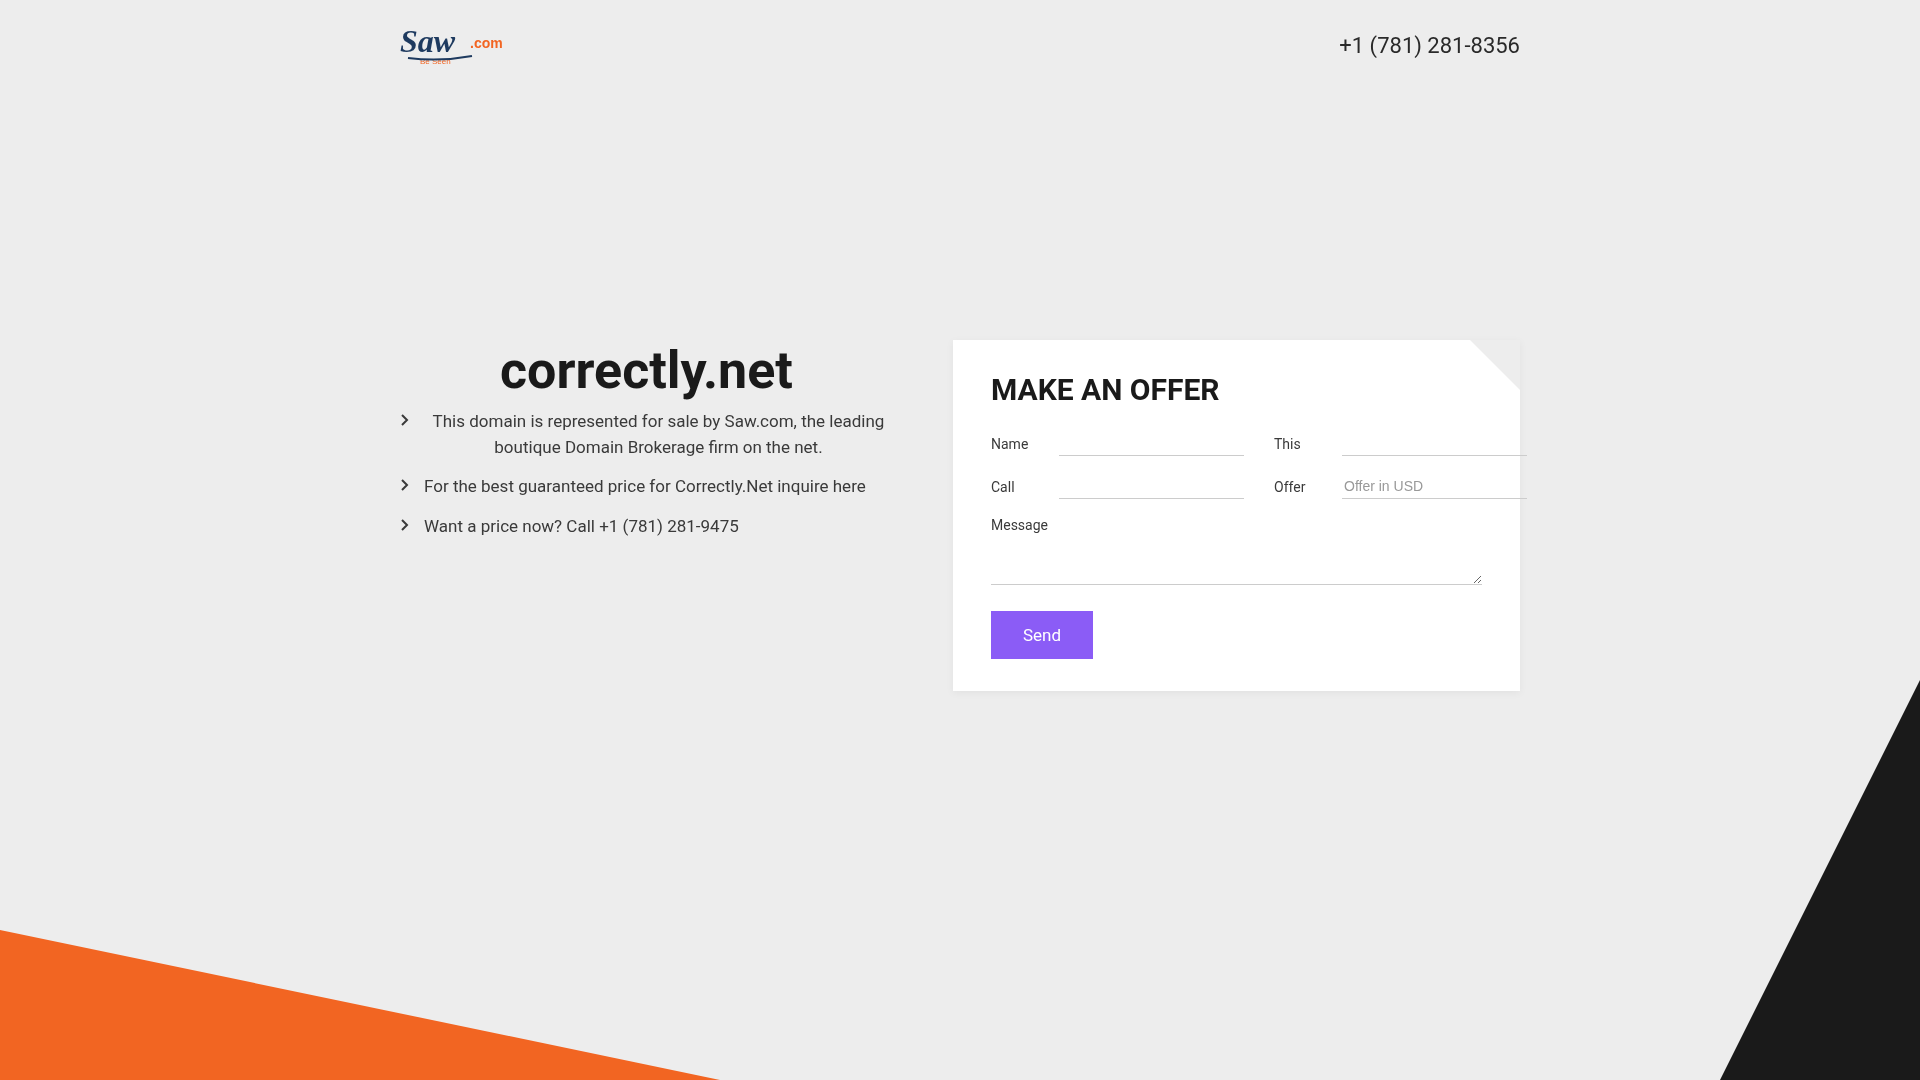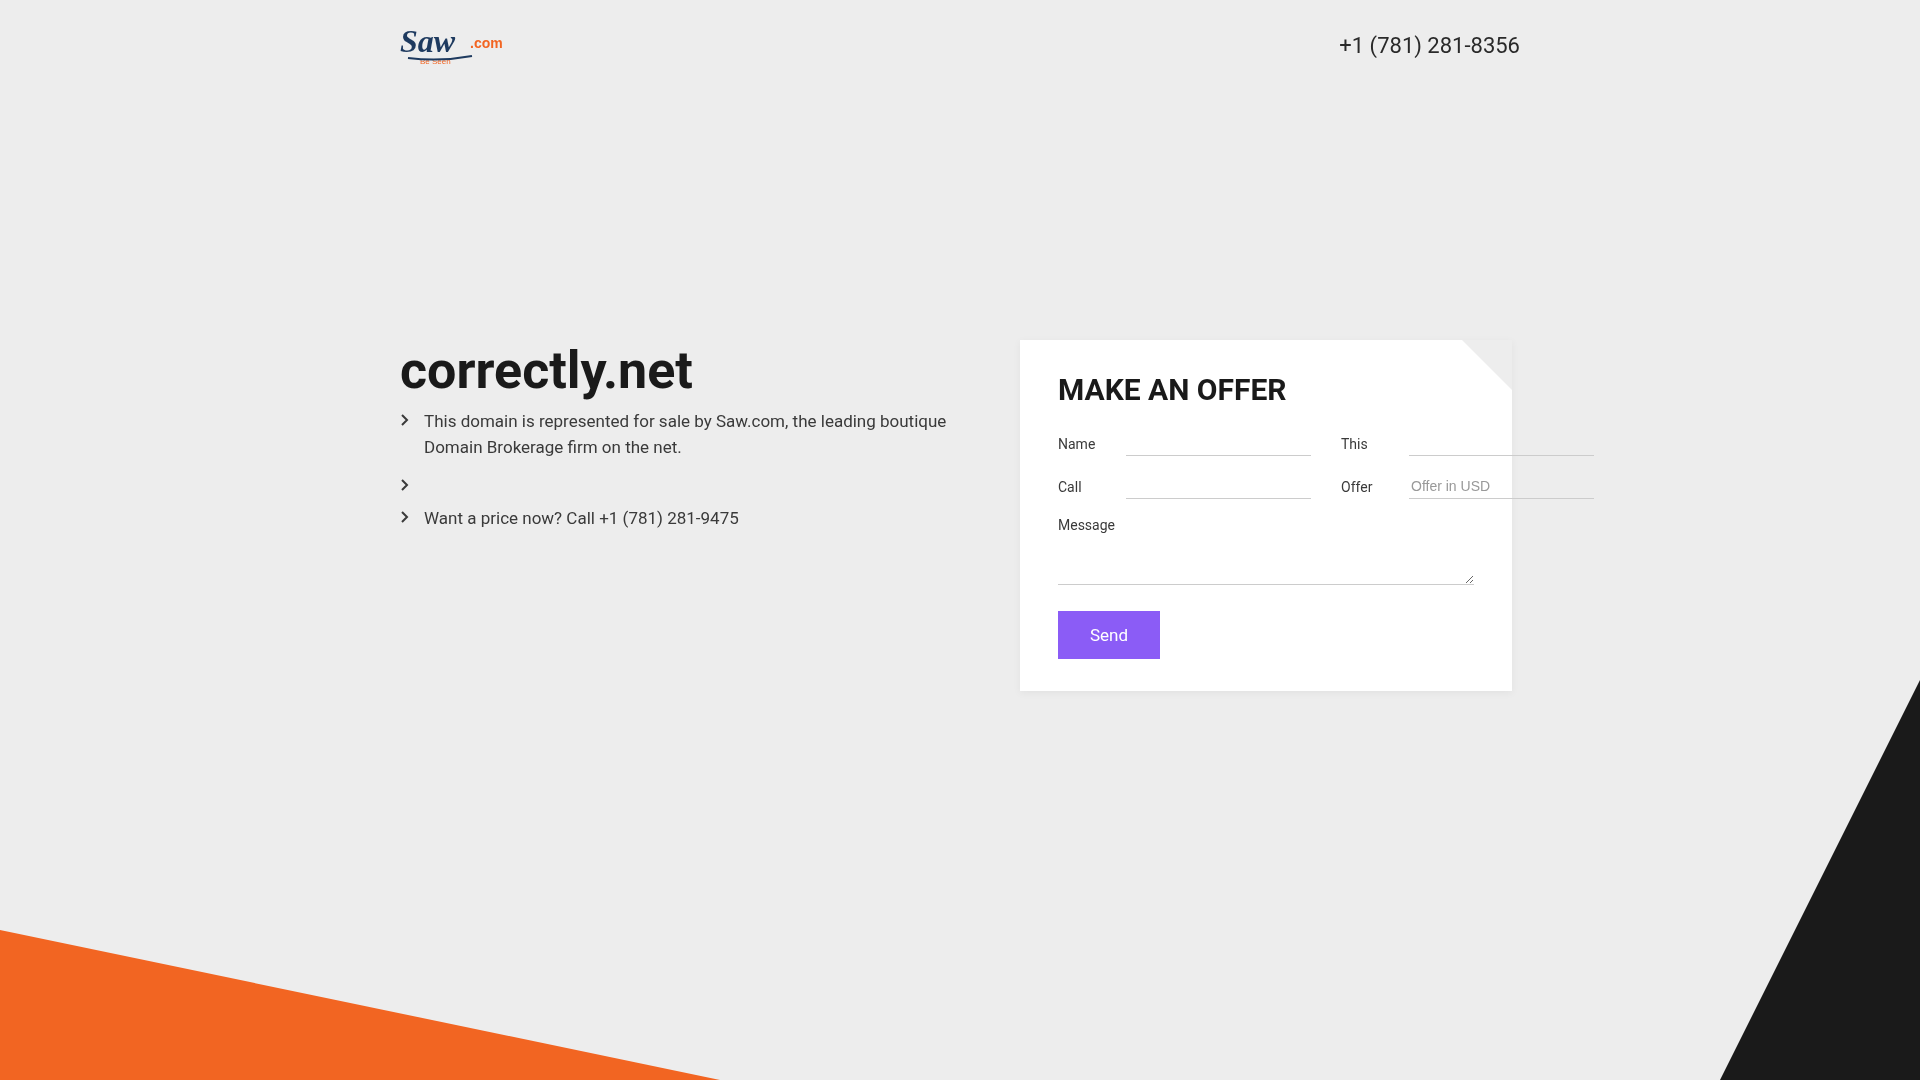--- a/index.html
+++ b/index.html
@@ -42,20 +42,21 @@
     
     .main-content {
       display: flex;
       padding: 250px 400px 0;
       gap: 60px;
     }
     
     .left-section {
       flex: 1;
       max-width: 560px;
+      text-align: center;
     }
     
     .domain-title {
       font-size: 52px;
       font-weight: 700;
       color: #1a1a1a;
       margin-bottom: 8px;
     }
     
     .for-sale {
@@ -86,21 +87,21 @@
     
     .chevron-icon {
       margin-right: 14px;
       margin-top: 4px;
       flex-shrink: 0;
     }
     
     .offer-card {
       background: #fff;
       padding: 32px 38px;
-      width: 492px;
+      width: 567px;
       position: relative;
       box-shadow: 0 2px 8px rgba(0,0,0,0.05);
     }
     
     .offer-card::before {
       content: '';
       position: absolute;
       top: 0;
       right: 0;
       width: 0;
@@ -228,20 +229,21 @@
       <li class="bullet-item">
         <svg class="chevron-icon" width="10" height="14" viewBox="0 0 10 14">
           <path d="M 2 2 L 7 7 L 2 12" stroke="#3a3a3a" stroke-width="2" fill="none"></path>
         </svg>
         <span>This domain is represented for sale by Saw.com, the leading boutique Domain Brokerage firm on the net.</span>
       </li>
       <li class="bullet-item">
         <svg class="chevron-icon" width="10" height="14" viewBox="0 0 10 14">
           <path d="M 2 2 L 7 7 L 2 12" stroke="#3a3a3a" stroke-width="2" fill="none"></path>
         </svg>
+        <span>For the best guaranteed price for Correctly.Net inquire here</span>
       </li>
       <li class="bullet-item">
         <svg class="chevron-icon" width="10" height="14" viewBox="0 0 10 14">
           <path d="M 2 2 L 7 7 L 2 12" stroke="#3a3a3a" stroke-width="2" fill="none"></path>
         </svg>
         <span>Want a price now? Call +1 (781) 281-9475</span>
       </li>
     </ul>
   </div>
 

